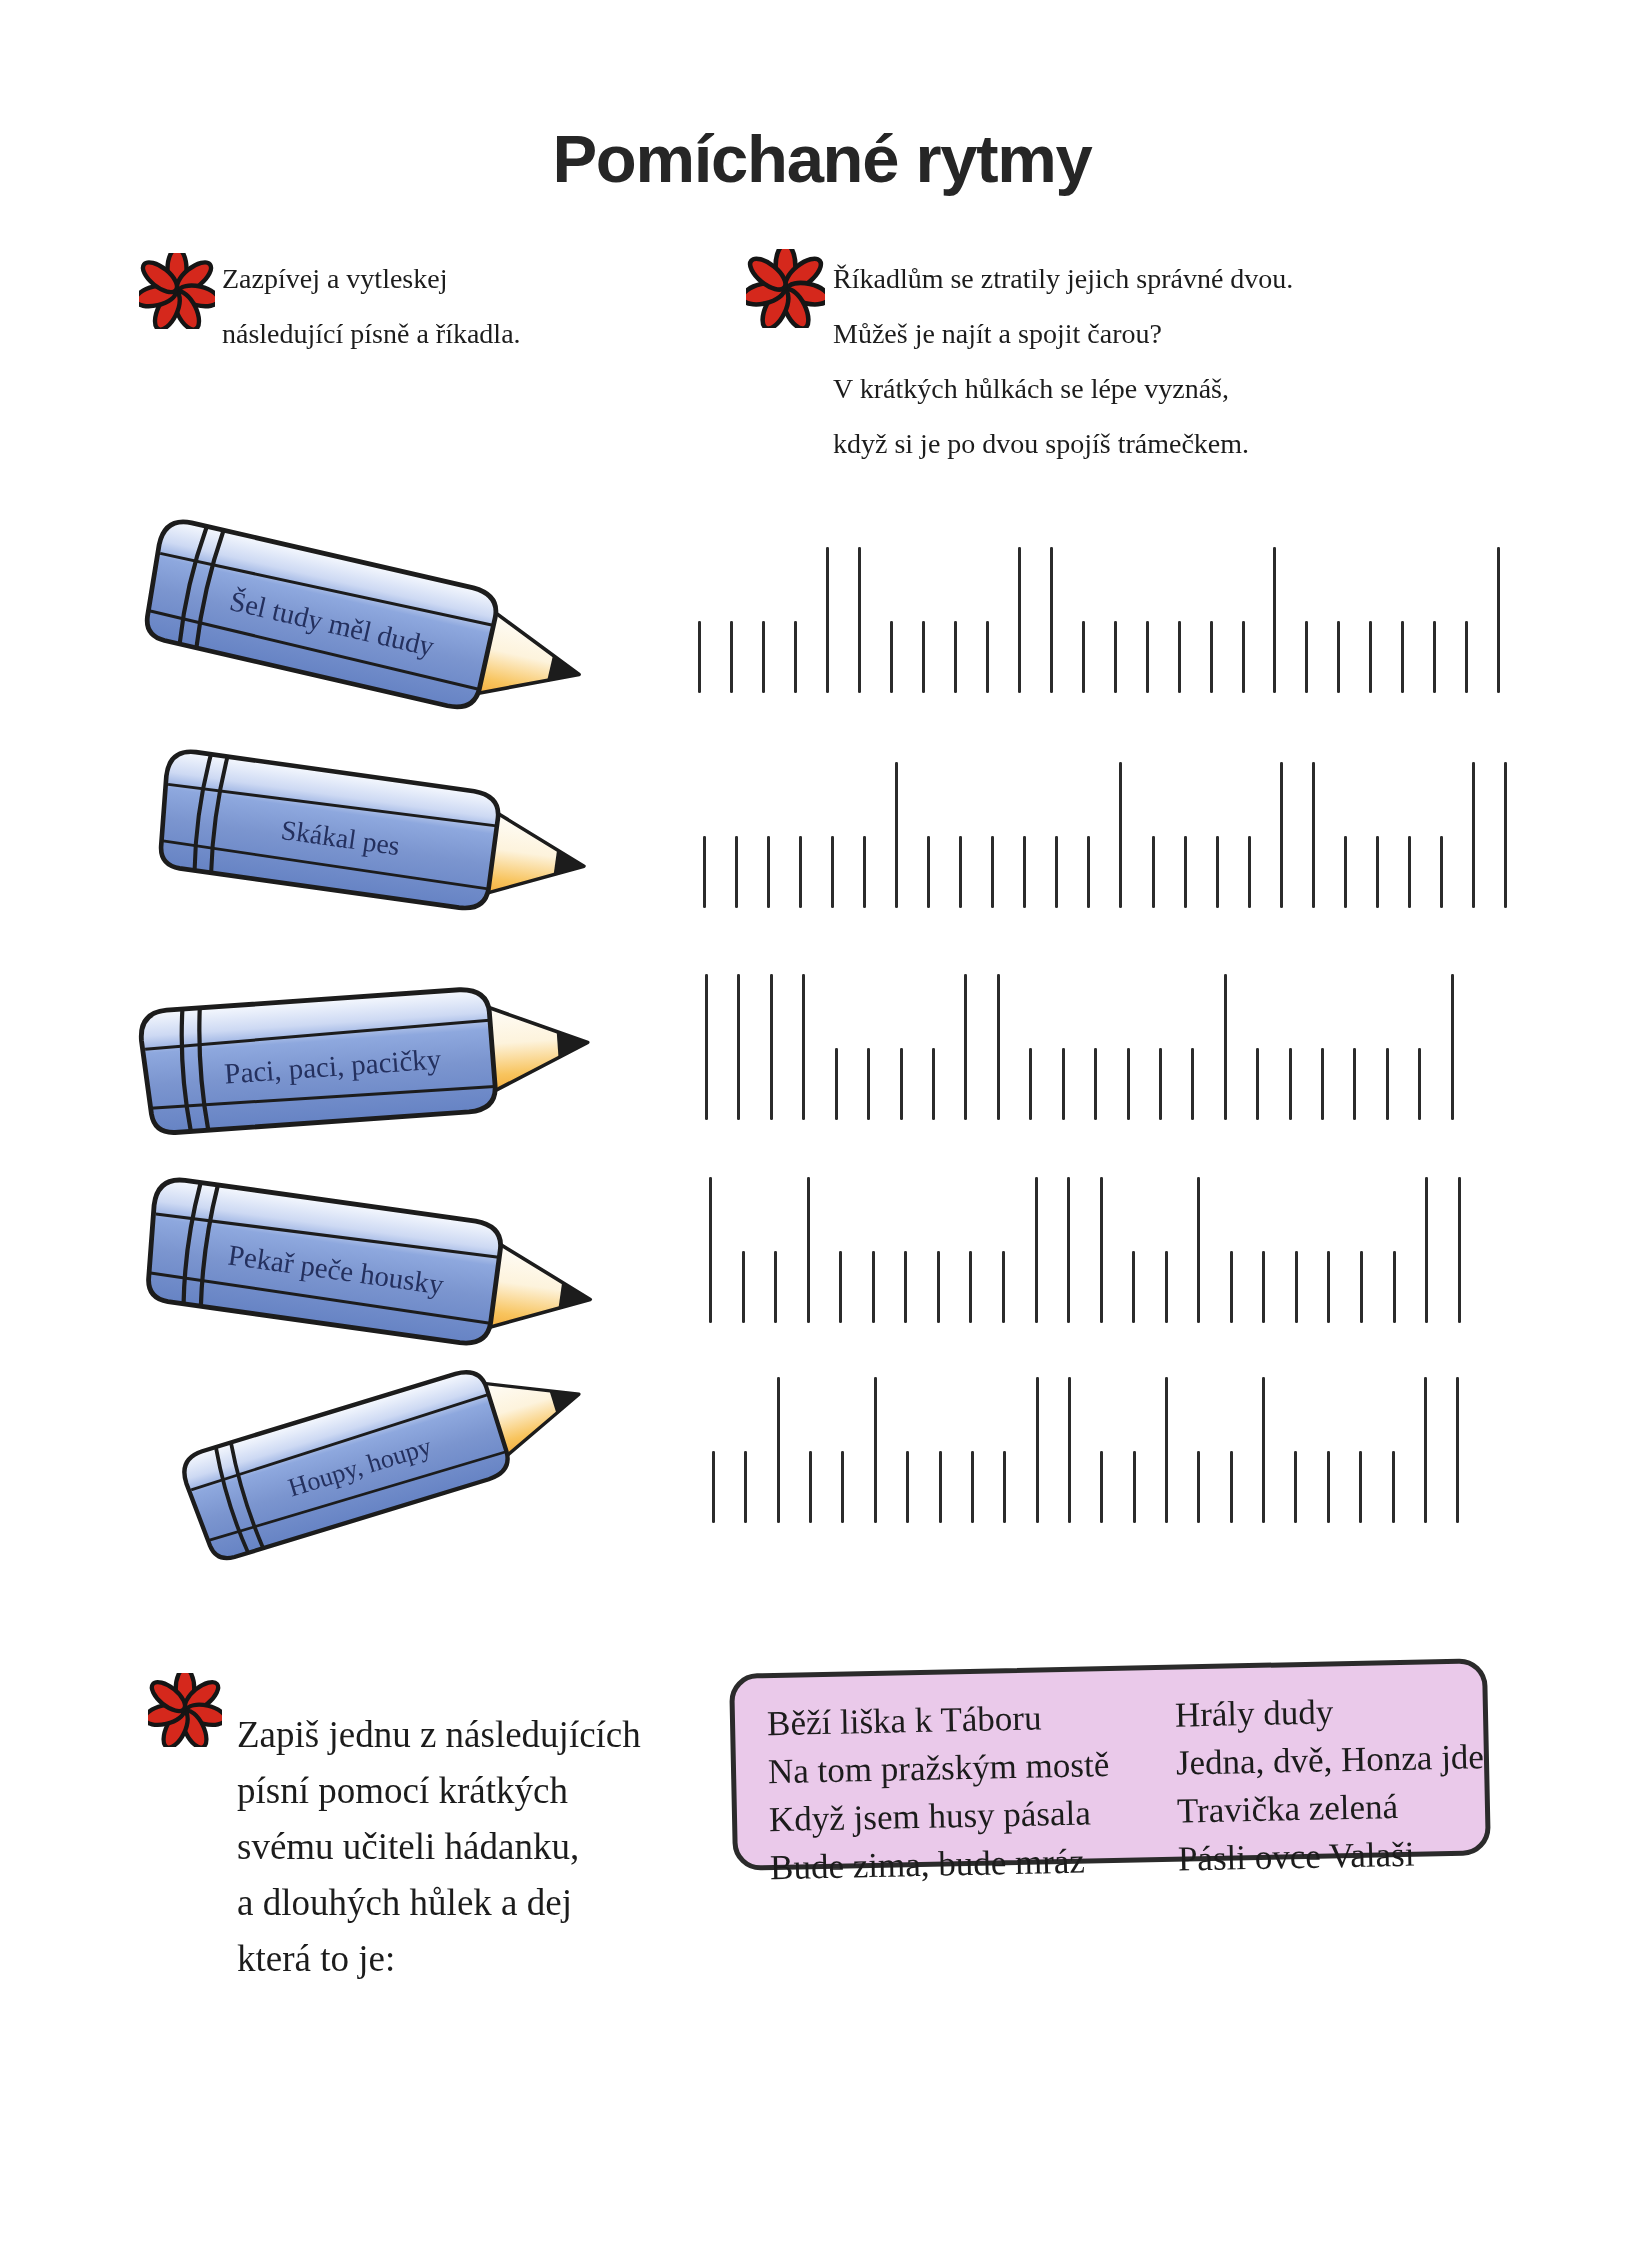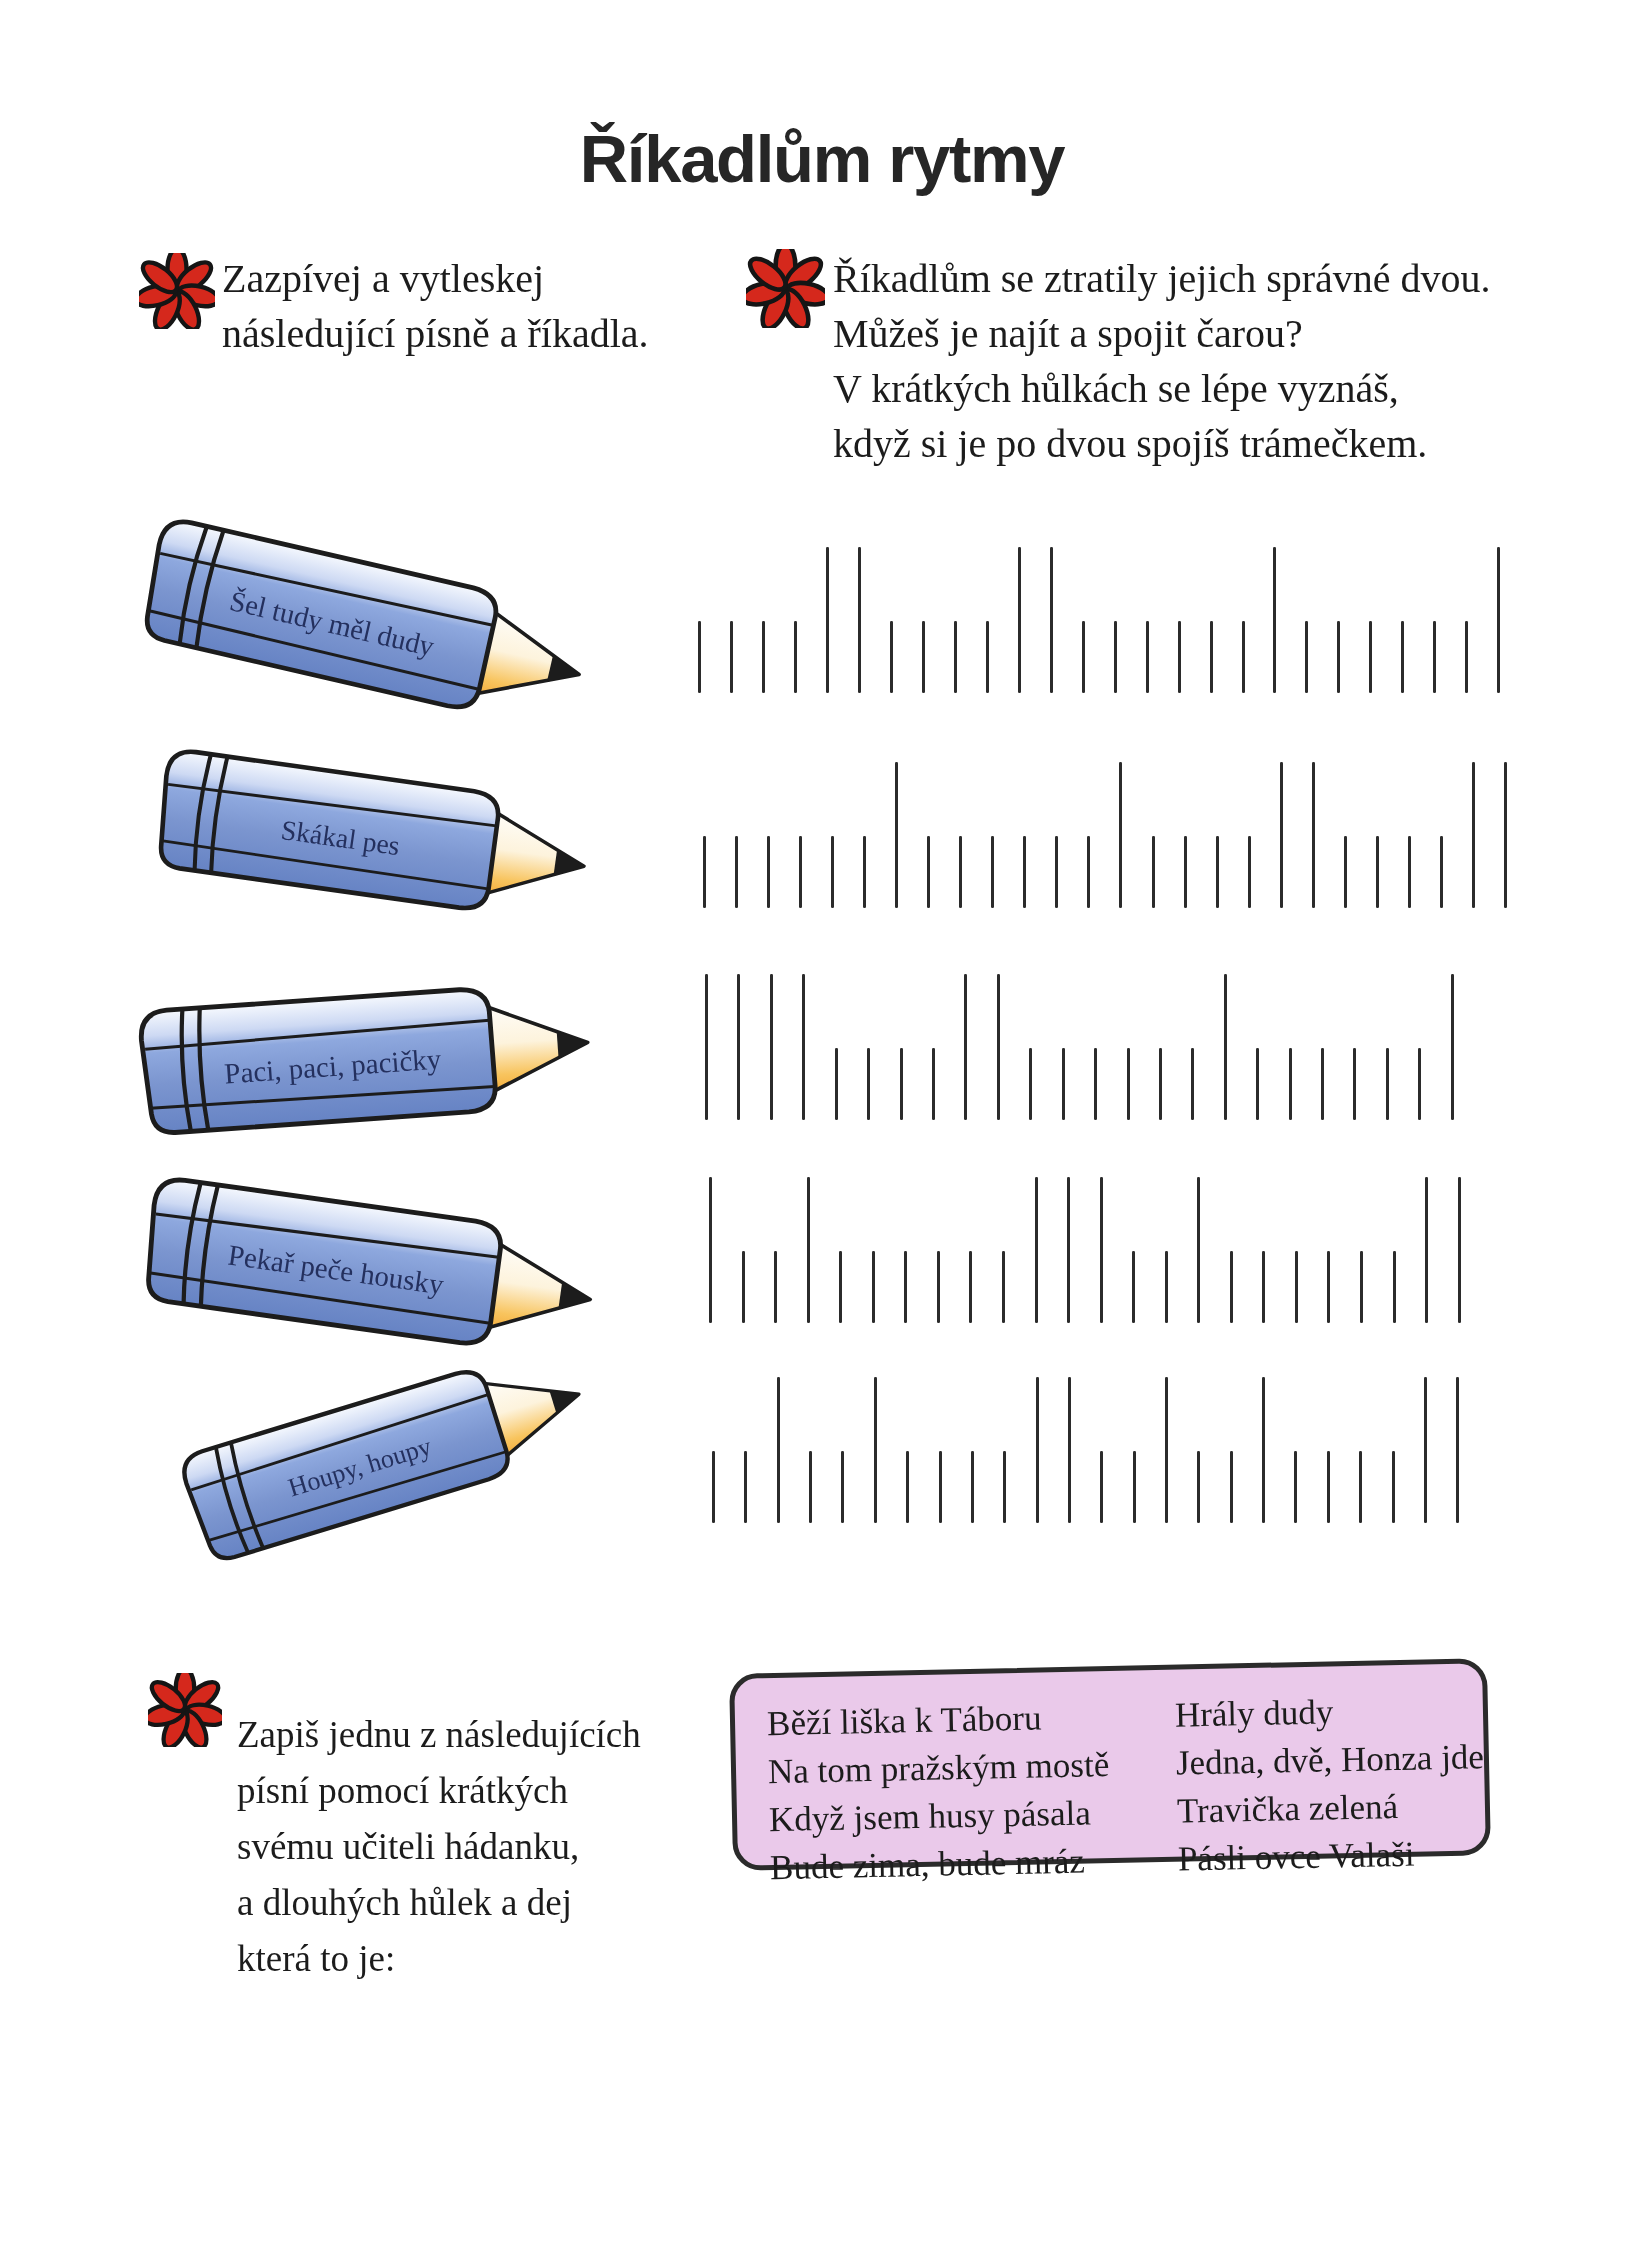--- a/index.html
+++ b/index.html
@@ -6,21 +6,21 @@
   #page{
     position:relative;width:1644px;height:2261px;background:#ffffff;
     overflow:hidden;font-family:"Liberation Serif",serif;color:#1b1b1b;
   }
   .title{
     position:absolute;top:120px;left:0;width:100%;text-align:center;
     font-family:"Liberation Sans",sans-serif;font-weight:bold;
     font-size:67px;letter-spacing:-1.3px;color:#262626;
   }
   .flower{position:absolute;}
-  .text-block{position:absolute;font-size:40px;line-height:55px;color:#1c1c1c;}
+  .text-block{position:absolute;font-size:28px;line-height:55px;color:#1c1c1c;}
   .text-block div{white-space:nowrap;}
   .pencil{position:absolute;}
   .pencil svg{display:block;width:100%;height:auto;}
   .p1{left:136px;top:558px;width:464px;transform:rotate(13deg);}
   .p2{left:150px;top:771px;width:451px;transform:rotate(8deg);}
   .p3{left:133px;top:989px;width:471px;transform:rotate(-4deg);}
   .p4{left:137px;top:1200px;width:471px;transform:rotate(8deg);}
   .p5{left:177px;top:1390px;width:425px;transform:rotate(-17deg);}
   .rhythm-row{position:absolute;}
   .stick{position:absolute;bottom:0;width:3.2px;background:#2b2b2b;border-radius:1.3px;}
@@ -32,21 +32,21 @@
   }
   .songs-col{font-size:35px;line-height:48px;color:#1c1c1c;}
   .songs-col div{white-space:nowrap;}
   .songs-col.left{width:410px;}
 </style>
 </head>
 <body>
 
 <div id="page">
 
-  <div class="title">Říkadlům rytmy</div>
+  <div class="title">Pomíchané rytmy</div>
 
   <svg class="flower" style="left:139px;top:253px;width:76px;height:76px;" viewBox="-52 -52 104 104">
     <g stroke="#151515" stroke-width="6" fill="#d5281c">
       <ellipse cx="0" cy="-30" rx="13" ry="28"></ellipse>
       <ellipse cx="0" cy="-30" rx="13" ry="28" transform="rotate(51)"></ellipse>
       <ellipse cx="0" cy="-30" rx="13" ry="28" transform="rotate(103)"></ellipse>
       <ellipse cx="0" cy="-30" rx="13" ry="28" transform="rotate(154)"></ellipse>
       <ellipse cx="0" cy="-30" rx="13" ry="28" transform="rotate(206)"></ellipse>
       <ellipse cx="0" cy="-30" rx="13" ry="28" transform="rotate(257)"></ellipse>
       <ellipse cx="0" cy="-30" rx="13" ry="28" transform="rotate(309)"></ellipse>

